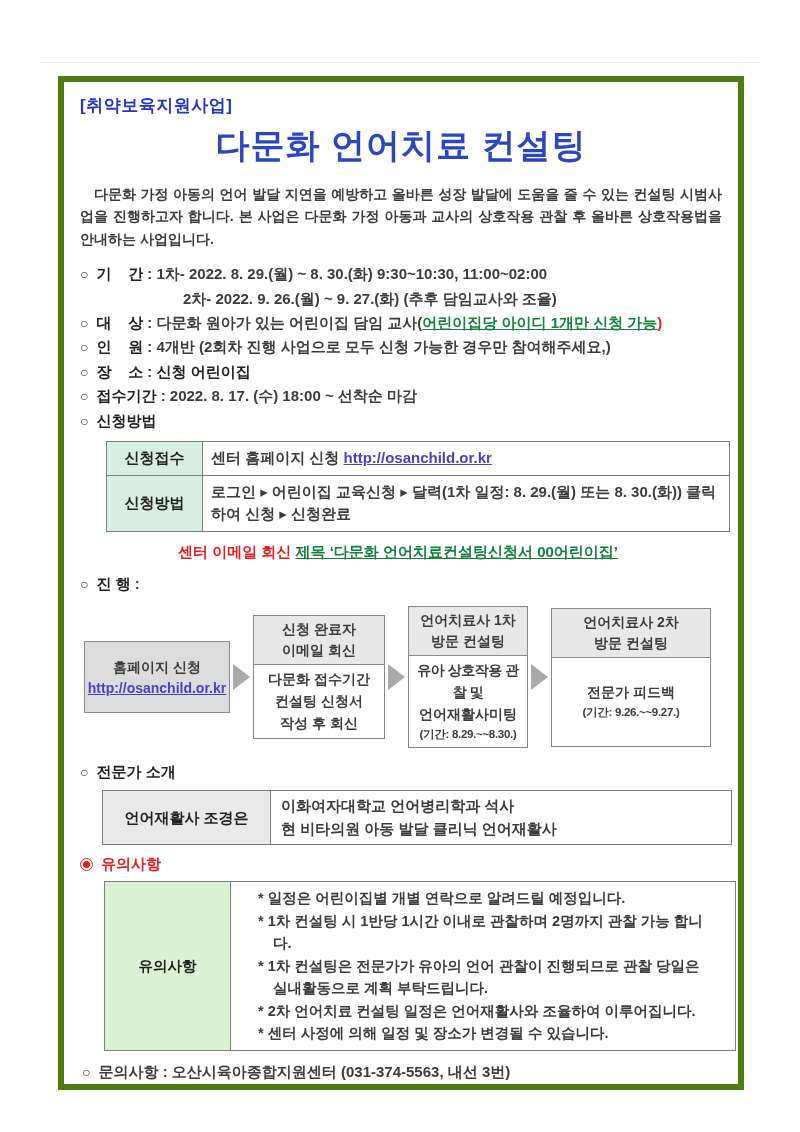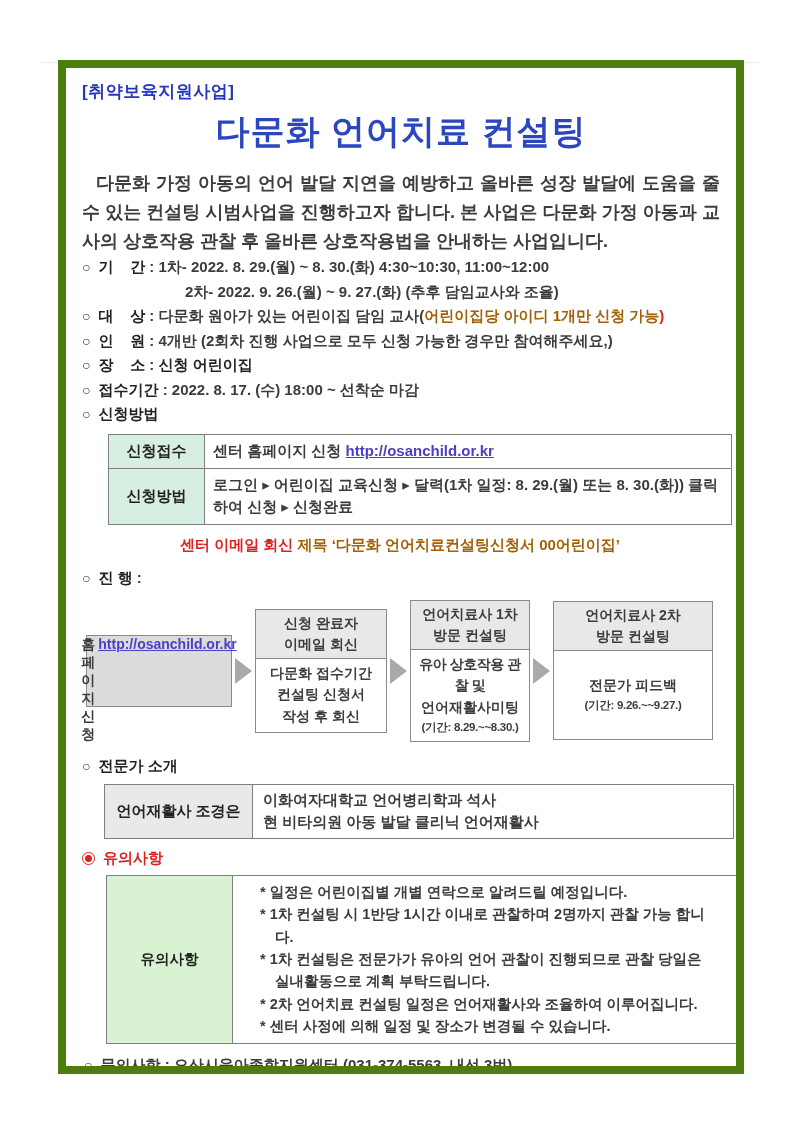--- a/index.html
+++ b/index.html
@@ -9,51 +9,51 @@
     font-family:"Liberation Sans","DejaVu Sans",sans-serif;
     color:#3c3c3c;
     position:relative;
     overflow:hidden;
   }
   .top-guide {
     position:absolute; left:40px; right:40px; top:62px;
     border-top:1px solid #ededed;
   }
   .frame {
-    position:absolute; left:58px; top:60px;
+    position:absolute; left:58px; top:76px;
     width:686px; height:1014px;
-    border:8px solid #4d7c0f;
+    border:6px solid #4d7c0f;
     background:#fff;
     padding:12px 16px 0 16px;
     overflow:hidden;
   }
   .program-tag {
     color:#2636bf; font-weight:700; font-size:17px; letter-spacing:0.5px;
   }
   .doc-title {
     text-align:center; color:#2b46be; font-weight:800;
     font-size:34px; letter-spacing:1px;
     margin:6px 0 14px 0;
   }
   .intro {
-    font-size:18px; font-weight:600; line-height:1.6;
+    font-size:14px; font-weight:600; line-height:1.6;
     text-align:justify; color:#3c3c3c;
     text-indent:14px;
-    margin-bottom:0;
+    margin-bottom:12px;
   }
   
   .info-list { list-style:none; font-size:15px; font-weight:600; }
   .info-list li { line-height:1.63; }
   .bullet { font-weight:400; color:#333; margin-right:8px; font-size:14px; }
   .ilabel { white-space:pre; font-weight:700; color:#222; }
   .colon { font-weight:700; white-space:pre; }
   .bold-val { font-weight:700; color:#222; }
   .cont-line { margin-left:103px; line-height:1.63; }
   .red-strong { color:#e02020; font-weight:700; }
-  .red-underline { color:#a16207; font-weight:700; }
+  .red-underline { color:#15803d; font-weight:700; text-decoration:underline; }
   
   .apply-table {
     border-collapse:collapse; width:624px; margin:8px 0 8px 26px;
     font-size:15px; font-weight:600;
   }
   .apply-table td { border:1px solid #7f7f7f; padding:5px 8px; line-height:1.5; }
   .apply-table td.hd {
     background:#d7efe3; width:96px; text-align:center; font-weight:700; color:#222;
   }
   a.doc-link, .doc-link {
@@ -68,36 +68,36 @@
   }
   .flow-arrow {
     width:0; height:0; flex:none;
     border-top:13px solid transparent; border-bottom:13px solid transparent;
     border-left:17px solid #a9a9a9;
     margin:0 3px;
   }
   .step { border:1px solid #8a8a8a; font-size:14px; font-weight:600; text-align:center; flex:none; }
   .step-single {
     width:146px; height:72px; background:#dcdcdc;
-    display:flex; flex-direction:row; justify-content:center; gap:3px;
+    display:flex; flex-direction:column; justify-content:center; gap:3px;
   }
   .step-head {
     background:#e8e8e8; border-bottom:1px solid #8a8a8a;
     padding:3px 2px; line-height:1.5;
   }
   .step-body { background:#fff; padding:4px 2px; line-height:1.55; }
   .step2 { width:132px; } .step3 { width:120px; } .step4 { width:160px; }
   .step .note { font-size:11.5px; letter-spacing:-0.3px; }
   
   .expert-table {
     border-collapse:collapse; width:630px; margin:6px 0 10px 22px;
     font-size:15px; font-weight:600;
   }
   .expert-table td { border:1px solid #7f7f7f; padding:4px 10px; line-height:1.5; }
-  .expert-table td.hd { background:#e9e9e9; width:148px; text-align:center; color:#222; }
+  .expert-table td.hd { background:#e9e9e9; width:168px; text-align:center; color:#222; }
   
   .notice-heading {
     display:flex; align-items:center; gap:8px;
     color:#e02020; font-weight:700; font-size:15px; margin-top:2px;
   }
   .radio-icon {
     width:13px; height:13px; border:1.5px solid #e02020; border-radius:50%;
     display:inline-flex; align-items:center; justify-content:center; flex:none;
   }
   .radio-icon::after { content:""; width:7px; height:7px; background:#e02020; border-radius:50%; }
@@ -122,21 +122,21 @@
 <div class="frame">
 
   <div class="program-tag">[취약보육지원사업]</div>
 
   <h1 class="doc-title">다문화 언어치료 컨설팅</h1>
 
   <p class="intro">다문화 가정 아동의 언어 발달 지연을 예방하고 올바른 성장 발달에 도움을 줄 수 있는 컨설팅 시범사업을 진행하고자 합니다. 본 사업은 다문화 가정 아동과 교사의 상호작용 관찰 후 올바른 상호작용법을 안내하는 사업입니다.</p>
 
   <ul class="info-list">
     <li>
-      <span class="bullet">○</span><span class="ilabel">기    간</span><span class="colon"> : </span><span>1차- 2022. 8. 29.(월) ~ 8. 30.(화) 4:30~10:30, 11:00~12:00</span>
+      <span class="bullet">○</span><span class="ilabel">기    간</span><span class="colon"> : </span><span>1차- 2022. 8. 29.(월) ~ 8. 30.(화) 9:30~10:30, 11:00~02:00</span>
       <div class="cont-line">2차- 2022. 9. 26.(월) ~ 9. 27.(화) (추후 담임교사와 조율)</div>
     </li>
     <li>
       <span class="bullet">○</span><span class="ilabel">대    상</span><span class="colon"> : </span><span>다문화 원아가 있는 어린이집 담임 교사(</span><span class="red-underline">어린이집당 아이디 1개만 신청 가능</span><span class="red-strong">)</span>
     </li>
     <li>
       <span class="bullet">○</span><span class="ilabel">인    원</span><span class="colon"> : </span><span>4개반 (2회차 진행 사업으로 모두 신청 가능한 경우만 참여해주세요,)</span>
     </li>
     <li>
       <span class="bullet">○</span><span class="ilabel">장    소</span><span class="colon"> : </span><span class="bold-val">신청 어린이집</span>

